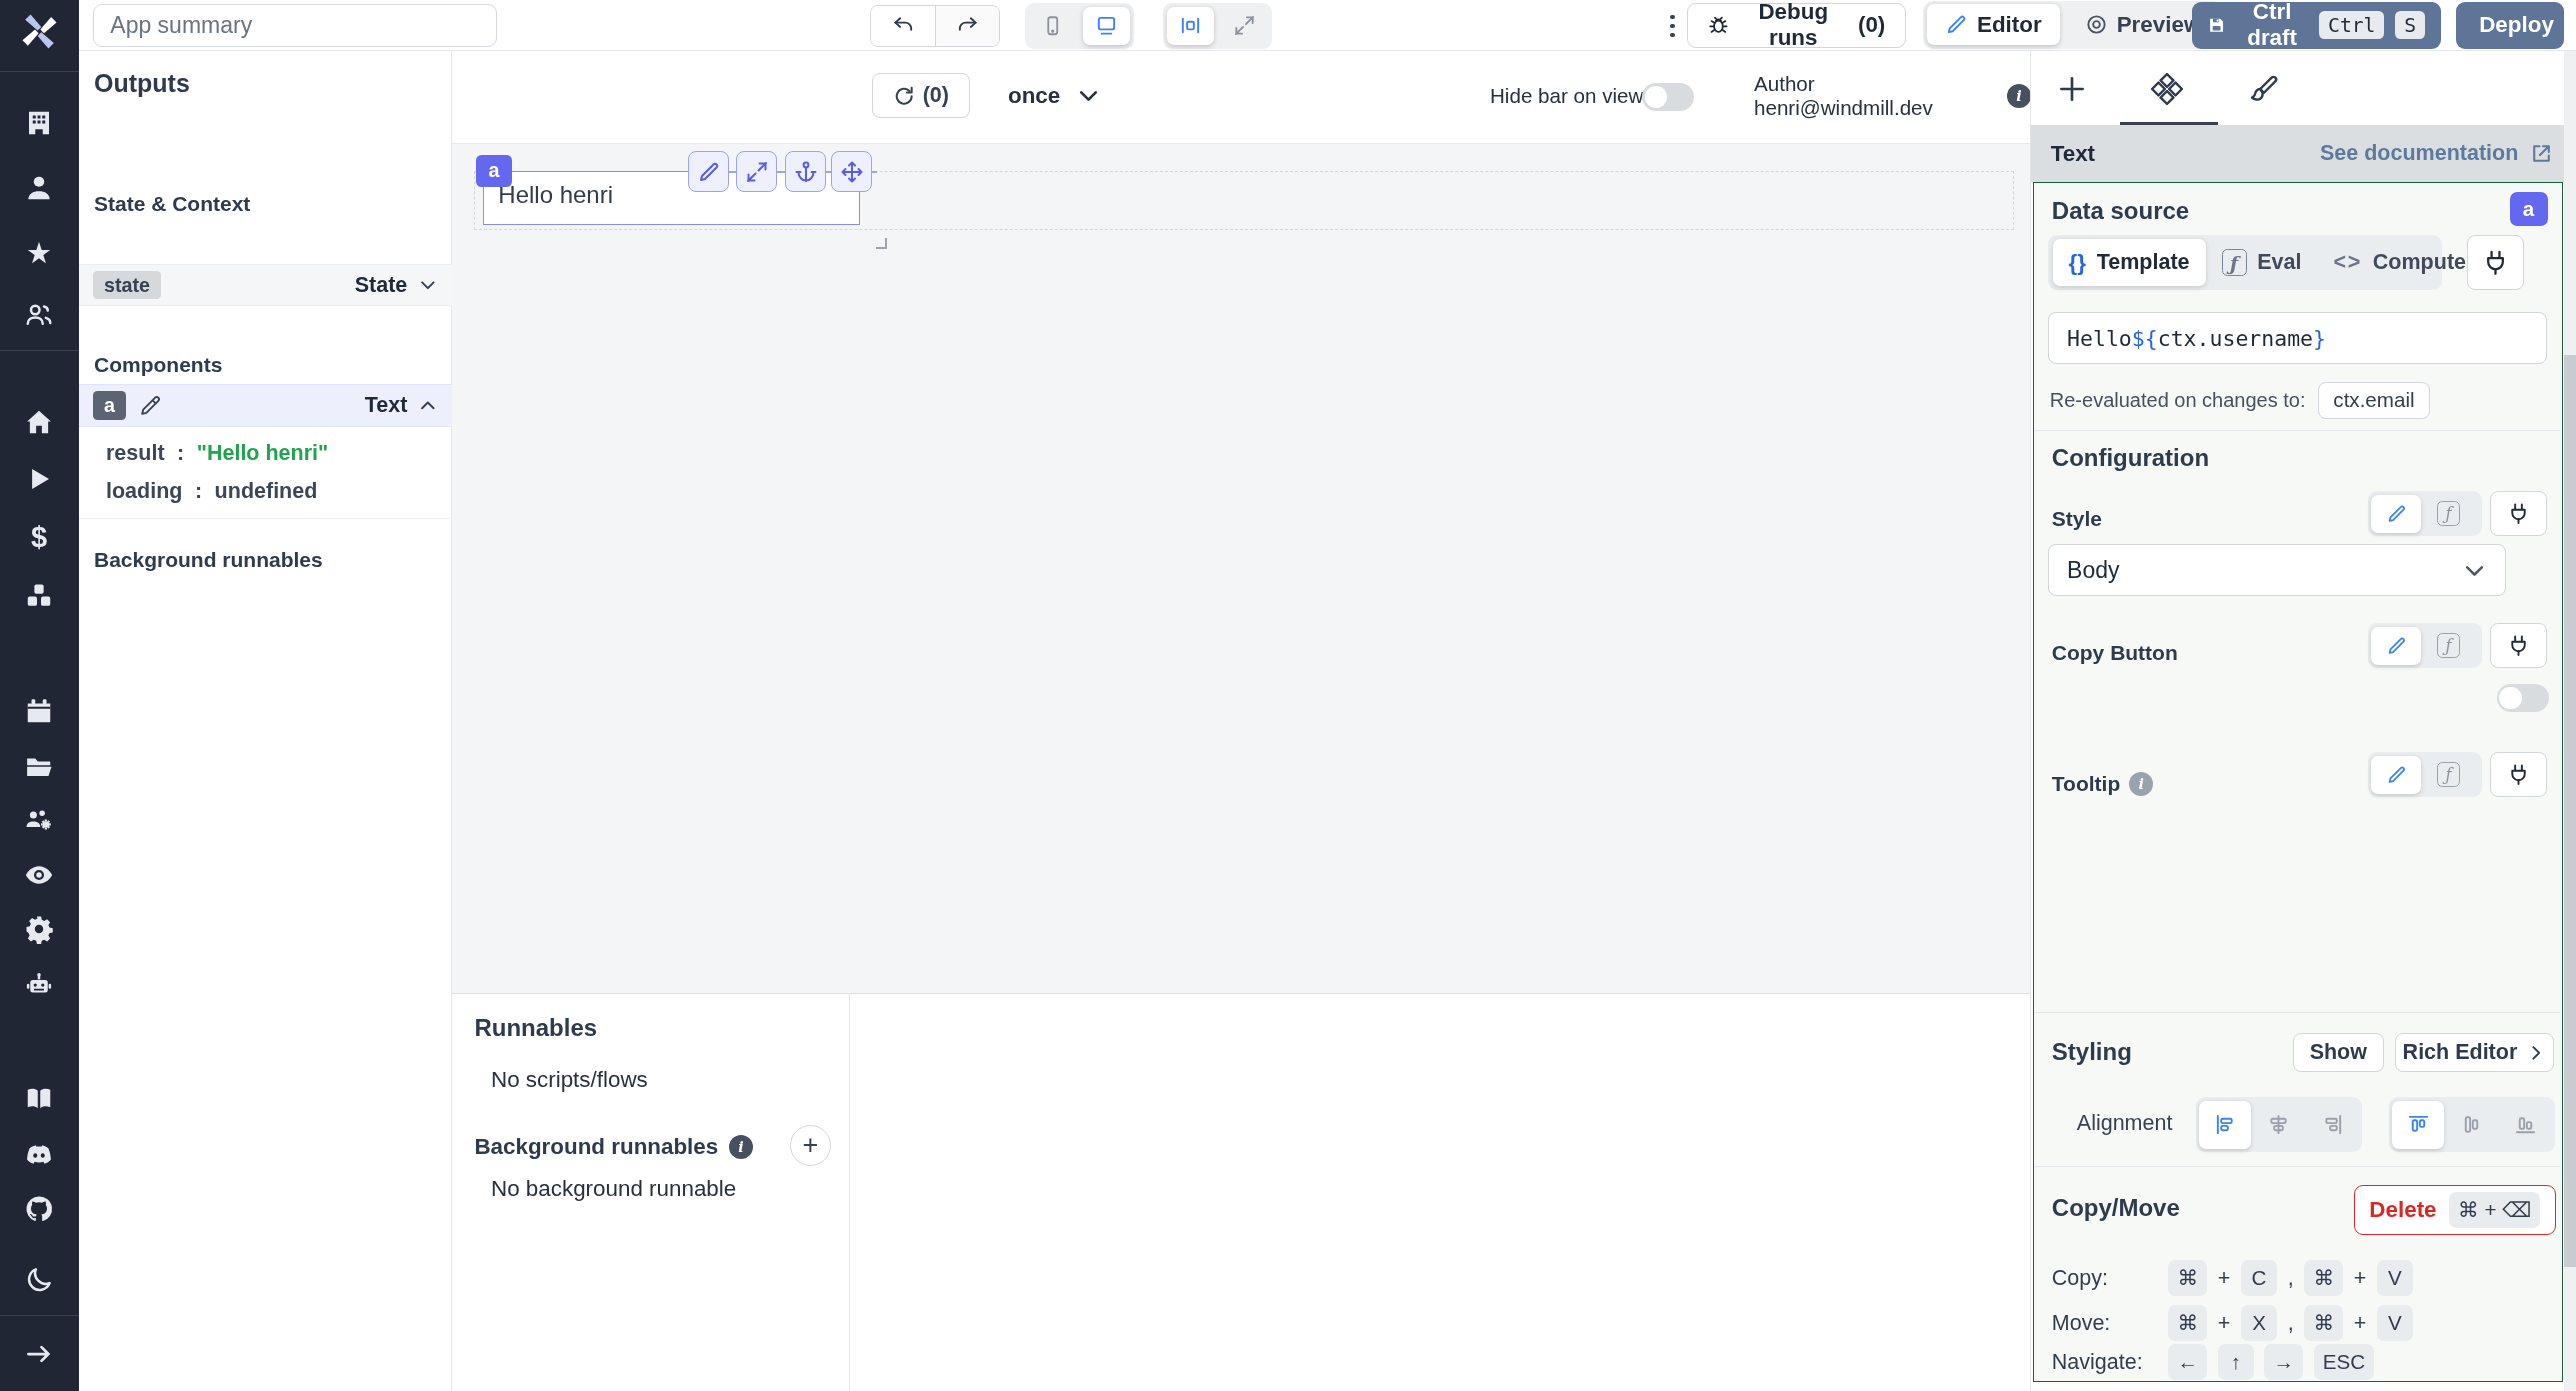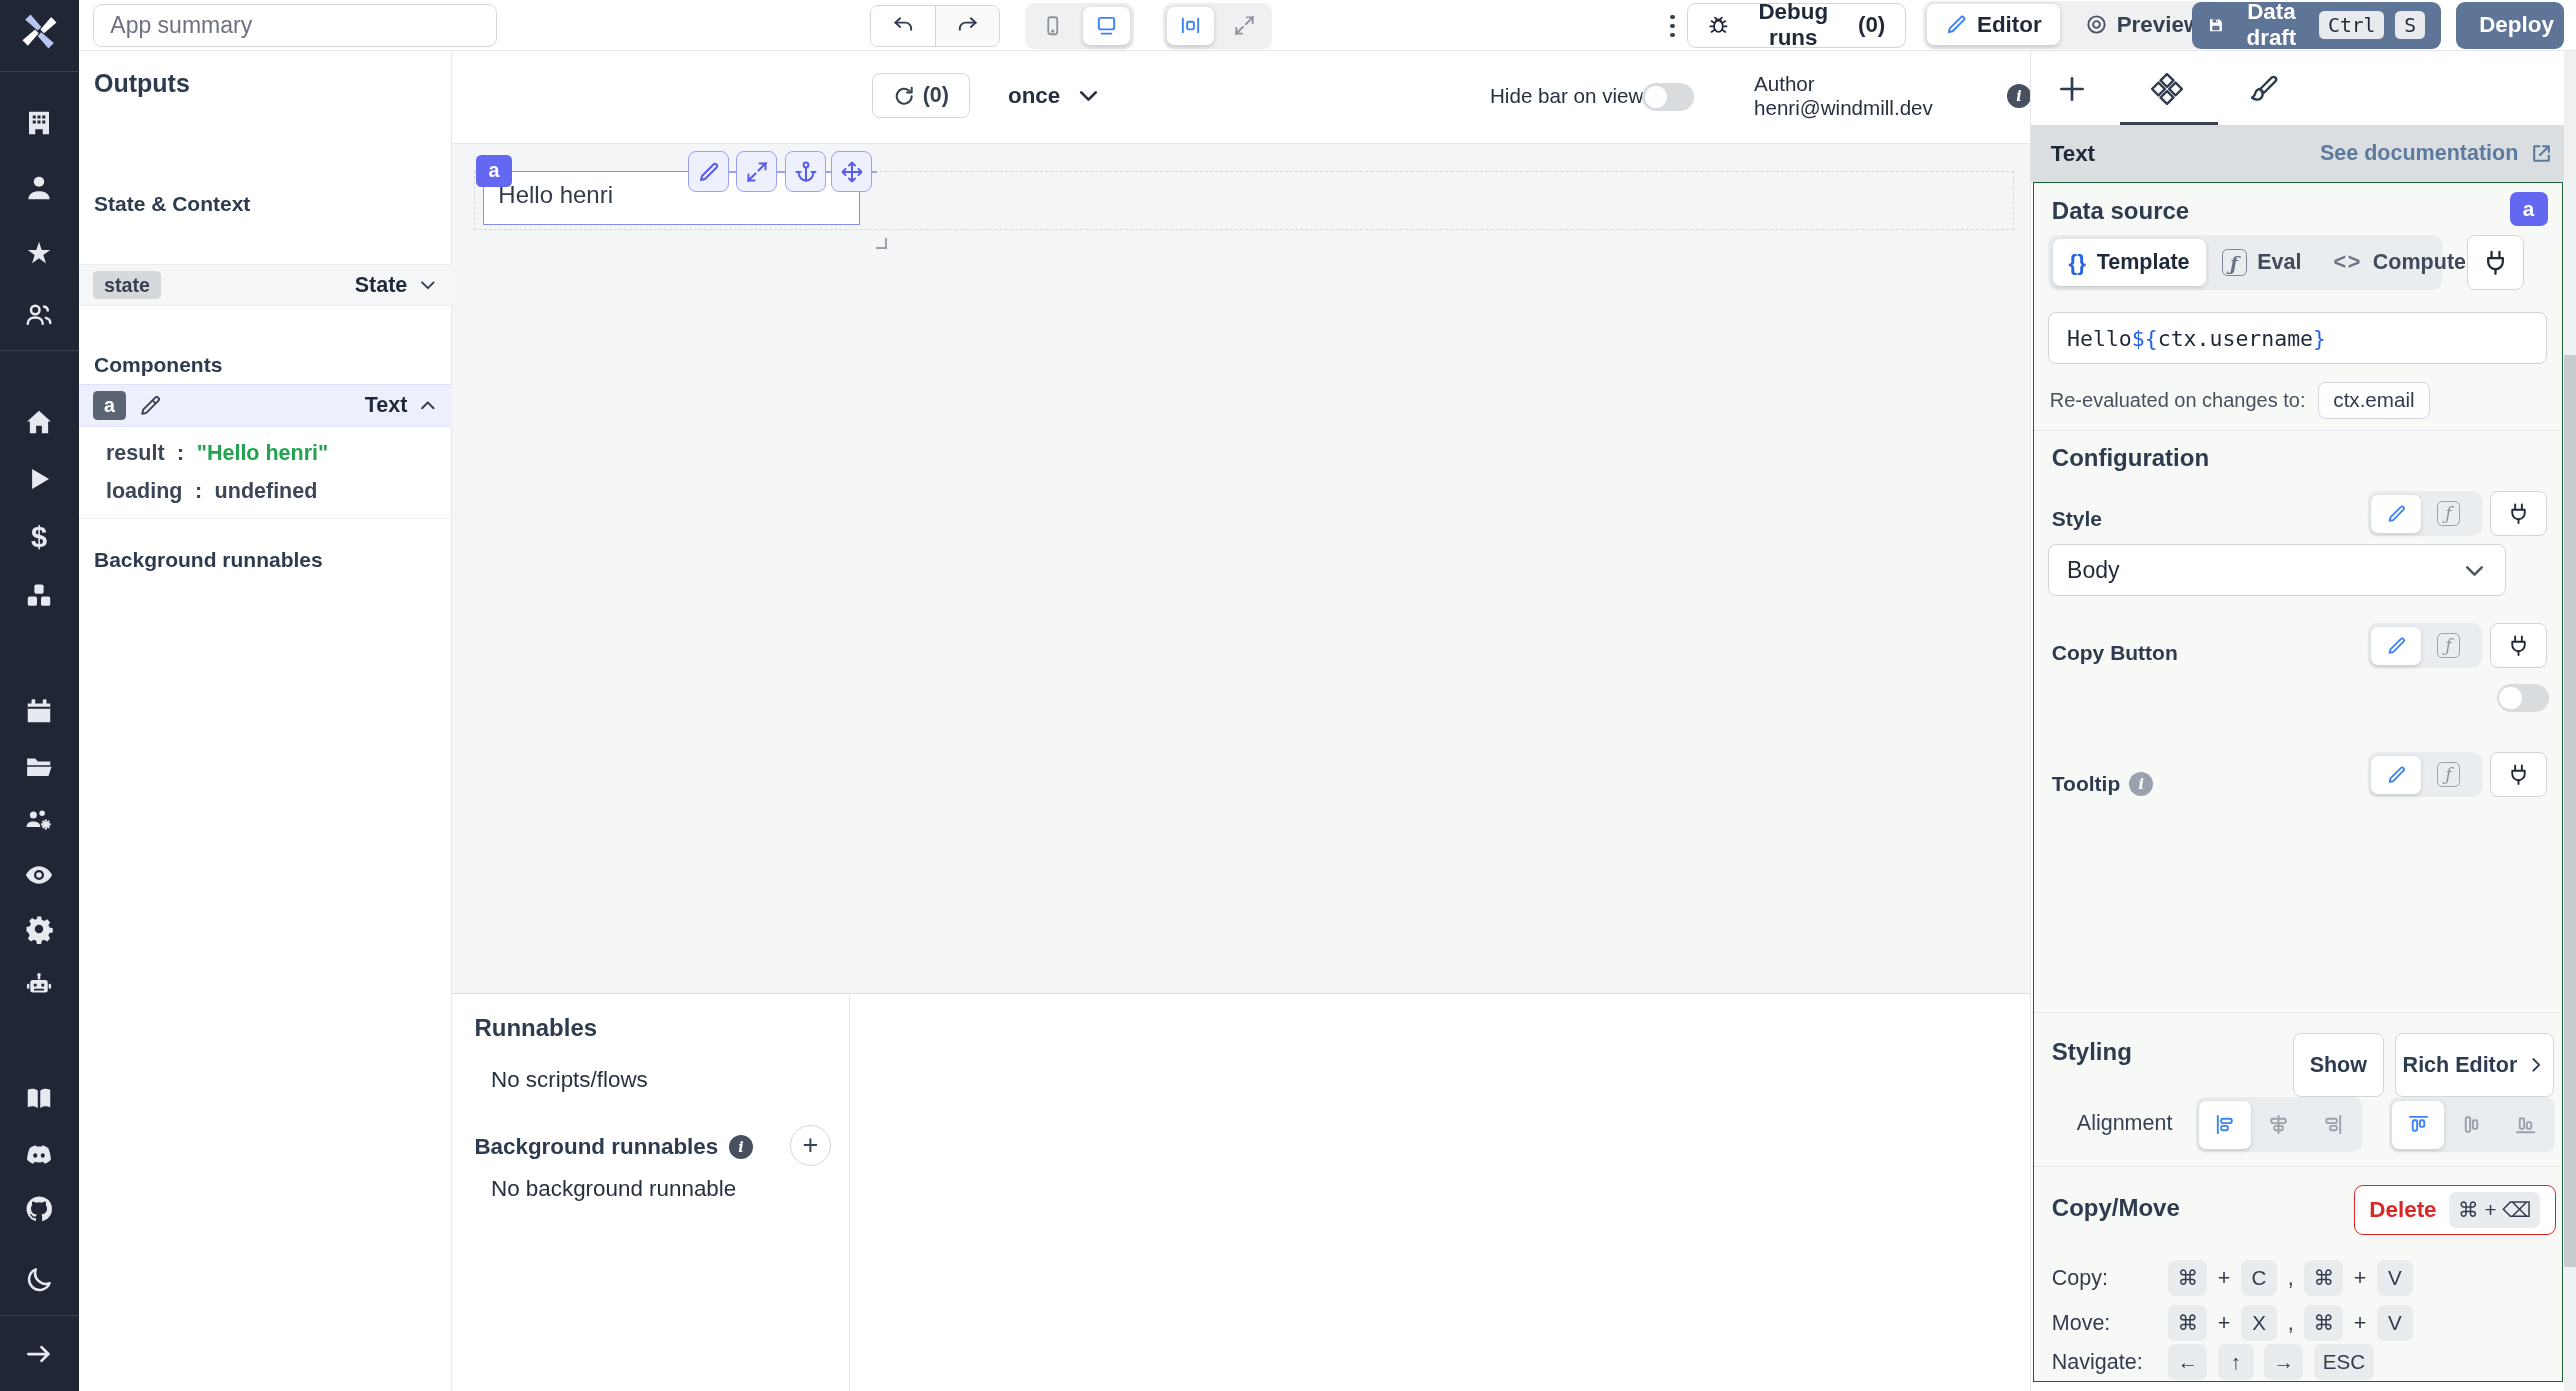--- a/index.html
+++ b/index.html
@@ -105,21 +105,21 @@
   .gdiv { left:0; width:526px; border-top:0.9px solid #e4e7e9; }
   .lblrow { font-size:21px; font-weight:bold; color:#2e3b4e; display:flex; align-items:center; gap:9px; }
   .ctlseg { left:334px; width:114px; height:45px; background:#eaedef; border-radius:9px; display:flex; align-items:center; padding:0 3.6px; gap:3.6px; }
   .ctlseg .p { width:50px; height:38px; background:#fff; border-radius:7.2px; box-shadow:0 1.8px 4.5px rgba(0,0,0,.15); display:flex; align-items:center; justify-content:center; color:#3b82f6; cursor:pointer; }
   .ctlseg .f { width:47px; display:flex; align-items:center; justify-content:center; cursor:pointer; }
   .ctlseg .ficon { font-size:16px; width:23px; height:25px; color:#8b929c; border-color:#9aa1ab; }
   .selbox { left:14.3px; width:458px; height:52px; background:#fff; border:0.9px solid #d2d5d9; border-radius:8px; display:flex; align-items:center; padding:0 18px; font-size:23px; color:#1f2937; cursor:pointer; }
   .selbox .chev { margin-left:auto; }
   .statin { left:14.3px; width:501px; height:52px; background:#fff; border:0.9px solid #d2d5d9; border-radius:8px; padding:0 18px; font-size:23px; font-family:inherit; outline:none; }
   .statin::placeholder { color:#9aa1ab; }
-  .whtbtn { height:64px; background:#fff; border:0.9px solid #d3d6d9; border-radius:8px; display:flex; align-items:center; justify-content:center; gap:9px; font-size:21.5px; font-weight:bold; color:#2e3b4e; cursor:pointer; }
+  .whtbtn { height:39px; background:#fff; border:0.9px solid #d3d6d9; border-radius:8px; display:flex; align-items:center; justify-content:center; gap:9px; font-size:21.5px; font-weight:bold; color:#2e3b4e; cursor:pointer; }
   .alignseg { width:166px; height:55px; background:#eaedef; border-radius:9px; display:flex; align-items:center; padding:0 3.6px; gap:1.8px; }
   .alignseg .abtn { width:52px; height:48px; border-radius:7.2px; display:flex; align-items:center; justify-content:center; color:#9aa1ab; cursor:pointer; }
   .alignseg .abtn.active { background:#fff; box-shadow:0 1.8px 4.5px rgba(0,0,0,.15); color:#3b82f6; }
   .alignseg svg { width:23px; height:23px; }
   .delbtn { left:320px; top:1002px; width:202px; height:50px; background:#fff; border:1.3px solid #dc2626; border-radius:9px; display:flex; align-items:center; justify-content:center; gap:12.5px; cursor:pointer; }
   .delbtn .dl { color:#dc2626; font-size:22.4px; font-weight:bold; }
   .kbd { background:#e9ecee; border-radius:7.2px; min-width:36px; height:36px; padding:0 9px; display:inline-flex; align-items:center; justify-content:center; font-size:20.6px; color:#323c4d; }
   .screow { left:18px; display:flex; align-items:center; gap:10.7px; font-size:21.5px; color:#323c4d; }
   .screow .lab { width:106px; }
   .rscroll { position:absolute; left:533px; top:0; width:12.5px; height:1341px; background:#eef0f1; }
@@ -342,21 +342,21 @@
         <span>Preview</span>
       </span>
     </div>
     <button class="btn-slate" style="left:2113px; width:249px">
       <svg width="22.4" height="22.4" viewBox="0 0 24 24" fill="currentColor">
           <path d="M3 3h14l4 4v14H3z"></path>
           <rect x="7" y="3" width="8" height="5" fill="#5f7598"></rect>
           <rect x="12.2" y="4" width="2.2" height="3" fill="#fff"></rect>
           <rect x="6.5" y="13" width="11" height="6.5" rx="1" fill="#5f7598"></rect>
         </svg>
-      <span>Data draft</span>
+      <span>Ctrl draft</span>
       <span class="kbd-light">Ctrl</span>
       <span class="kbd-light">S</span>
     </button>
     <button class="btn-slate" style="left:2377px; width:108px; padding:0 12.5px">
       <svg width="22.4" height="22.4" viewBox="0 0 24 24" fill="currentColor">
           <path d="M3 3h14l4 4v14H3z"></path>
           <rect x="7" y="3" width="8" height="5" fill="#5f7598"></rect>
           <rect x="12.2" y="4" width="2.2" height="3" fill="#fff"></rect>
           <rect x="6.5" y="13" width="11" height="6.5" rx="1" fill="#5f7598"></rect>
         </svg>

